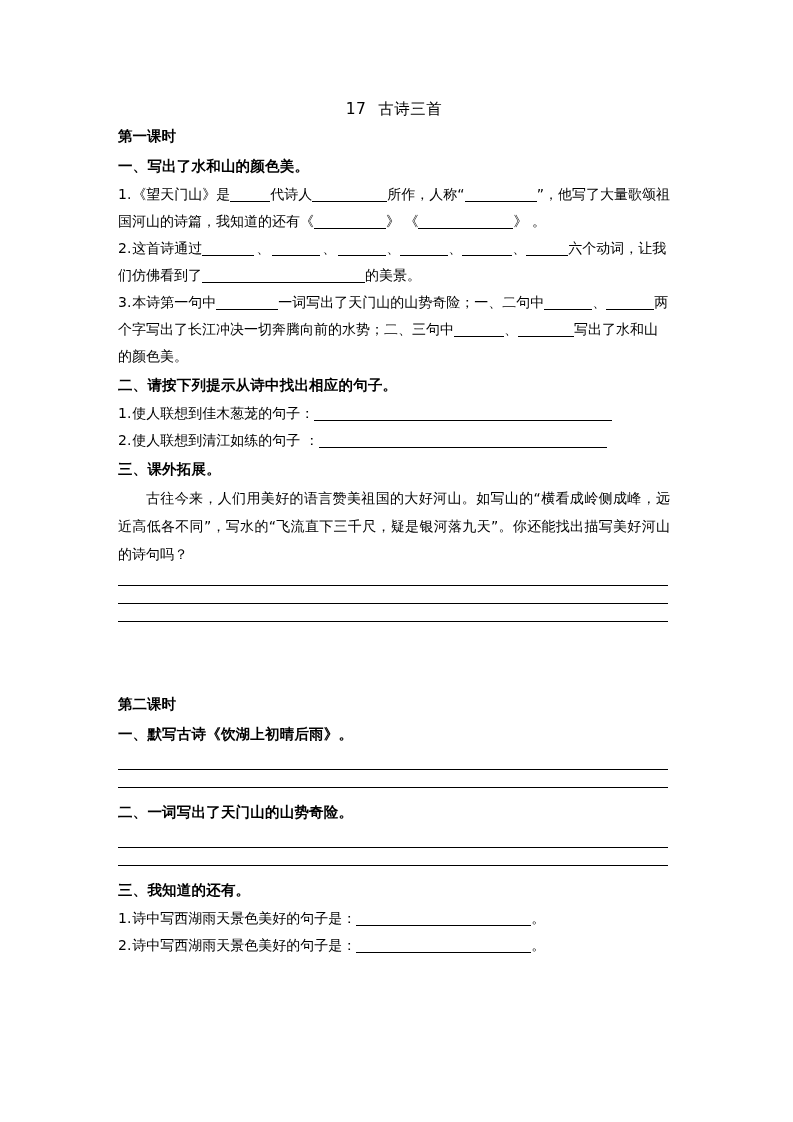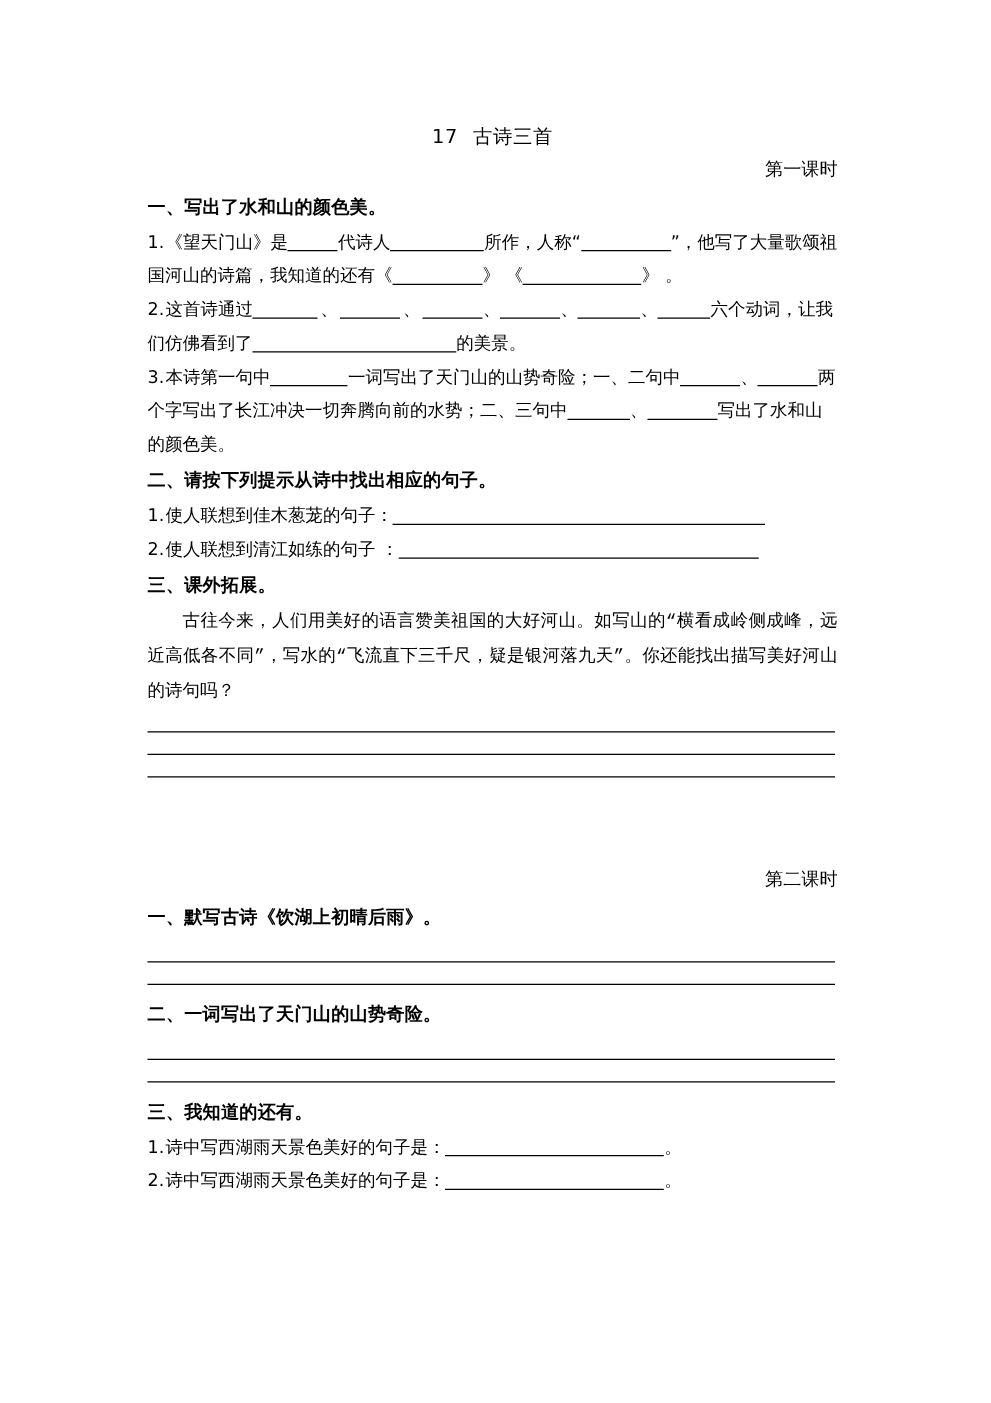--- a/index.html
+++ b/index.html
@@ -32,25 +32,25 @@
   .doc-title {
     text-align: center;
     font-size: 15.5px;
     line-height: 26px;
     letter-spacing: 0.5px;
     margin: 0 0 2px 0;
     font-weight: normal;
   }
   .doc-title .num { margin-right: 12px; }
   .lesson-heading {
-    text-align: right;
+    text-align: left;
     font-size: 14.5px;
     line-height: 25px;
     margin: 0 0 4px 0;
-    font-weight: normal;
+    font-weight: bold;
   }
   .section-heading {
     font-size: 14.5px;
     line-height: 27px;
     font-weight: bold;
     margin: 2px 0 1px 0;
     letter-spacing: 0.2px;
   }
   .q-line {
     font-size: 14px;
@@ -62,21 +62,20 @@
     font-size: 14px;
     line-height: 27px;
     margin: 0;
   }
   .para {
     font-size: 14px;
     line-height: 28px;
     margin: 0;
     text-indent: 28px;
     text-align: justify;
-    font-family: Liberation Mono, monospace;
   }
   .blank {
     display: inline-block;
     border-bottom: 1.2px solid #000;
     height: 15px;
     vertical-align: -3px;
   }
   .answer-line {
     border-bottom: 1.7px solid #000;
     height: 0;

